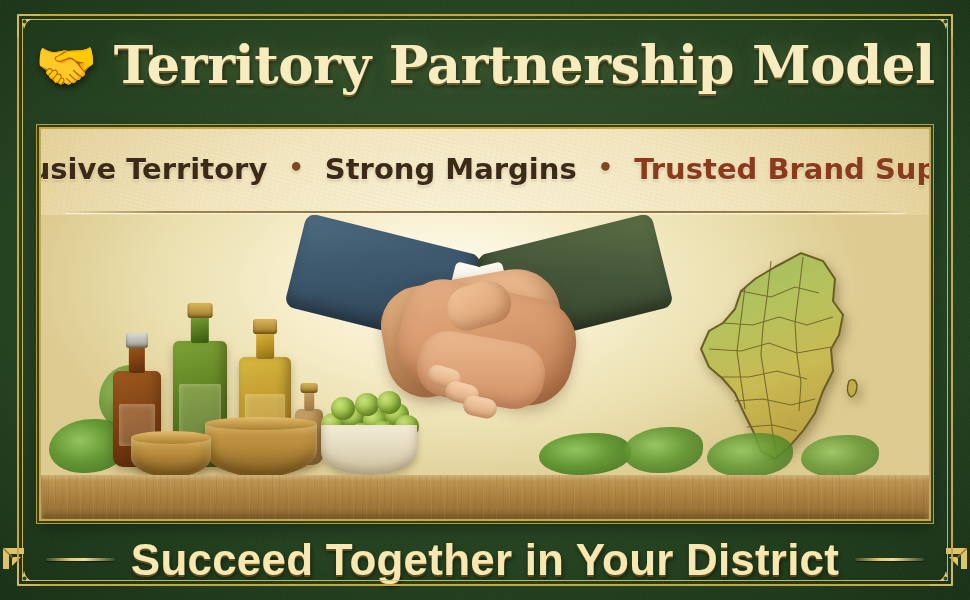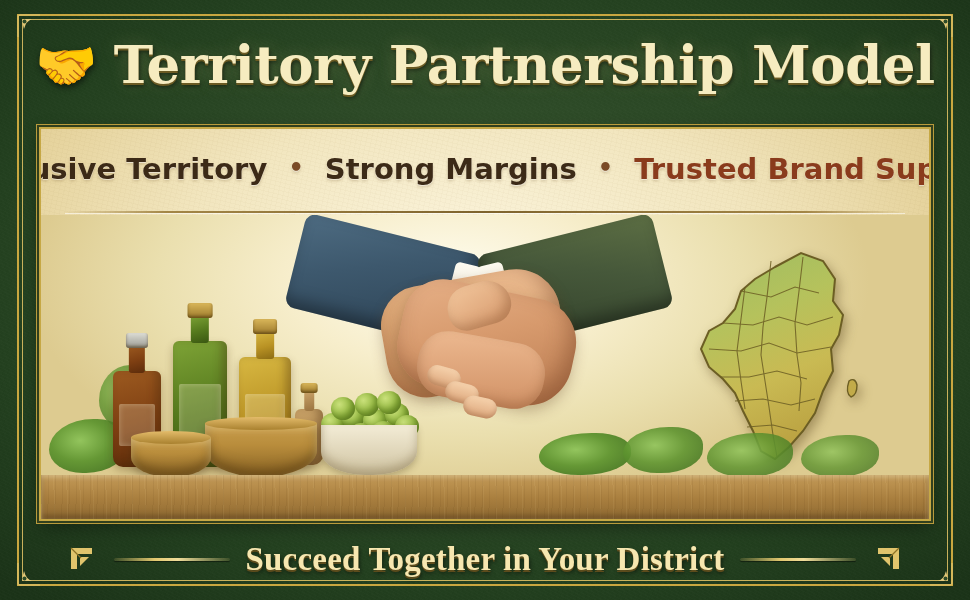--- a/index.html
+++ b/index.html
@@ -318,22 +318,22 @@
     gap: 16px;
     z-index: 4;
   }
   .foot-rule {
     width: 116px; height: 3px;
     background: linear-gradient(to right, rgba(214,188,106,.15), #e2c86f 35%, #f0dd9a 55%, rgba(214,188,106,.15));
     border-radius: 2px;
     box-shadow: 0 1px 1px rgba(0,0,0,.45);
   }
   .footer-text {
-    font-family: Liberation Serif, serif;
-    font-size: 33px;
+    font-family: Liberation Sans, sans-serif;
+    font-size: 44px;
     font-weight: bold;
     color: #f7e7b0;
     letter-spacing: .2px;
     white-space: nowrap;
     text-shadow: 0 2px 0 #5d4c1c, 1px 3px 4px rgba(0,0,0,.55);
   }
   .foot-orn { width: 30px; height: 30px; flex: none; }
   .foot-orn.right { transform: scaleX(-1); }
 </style>
 </head>

